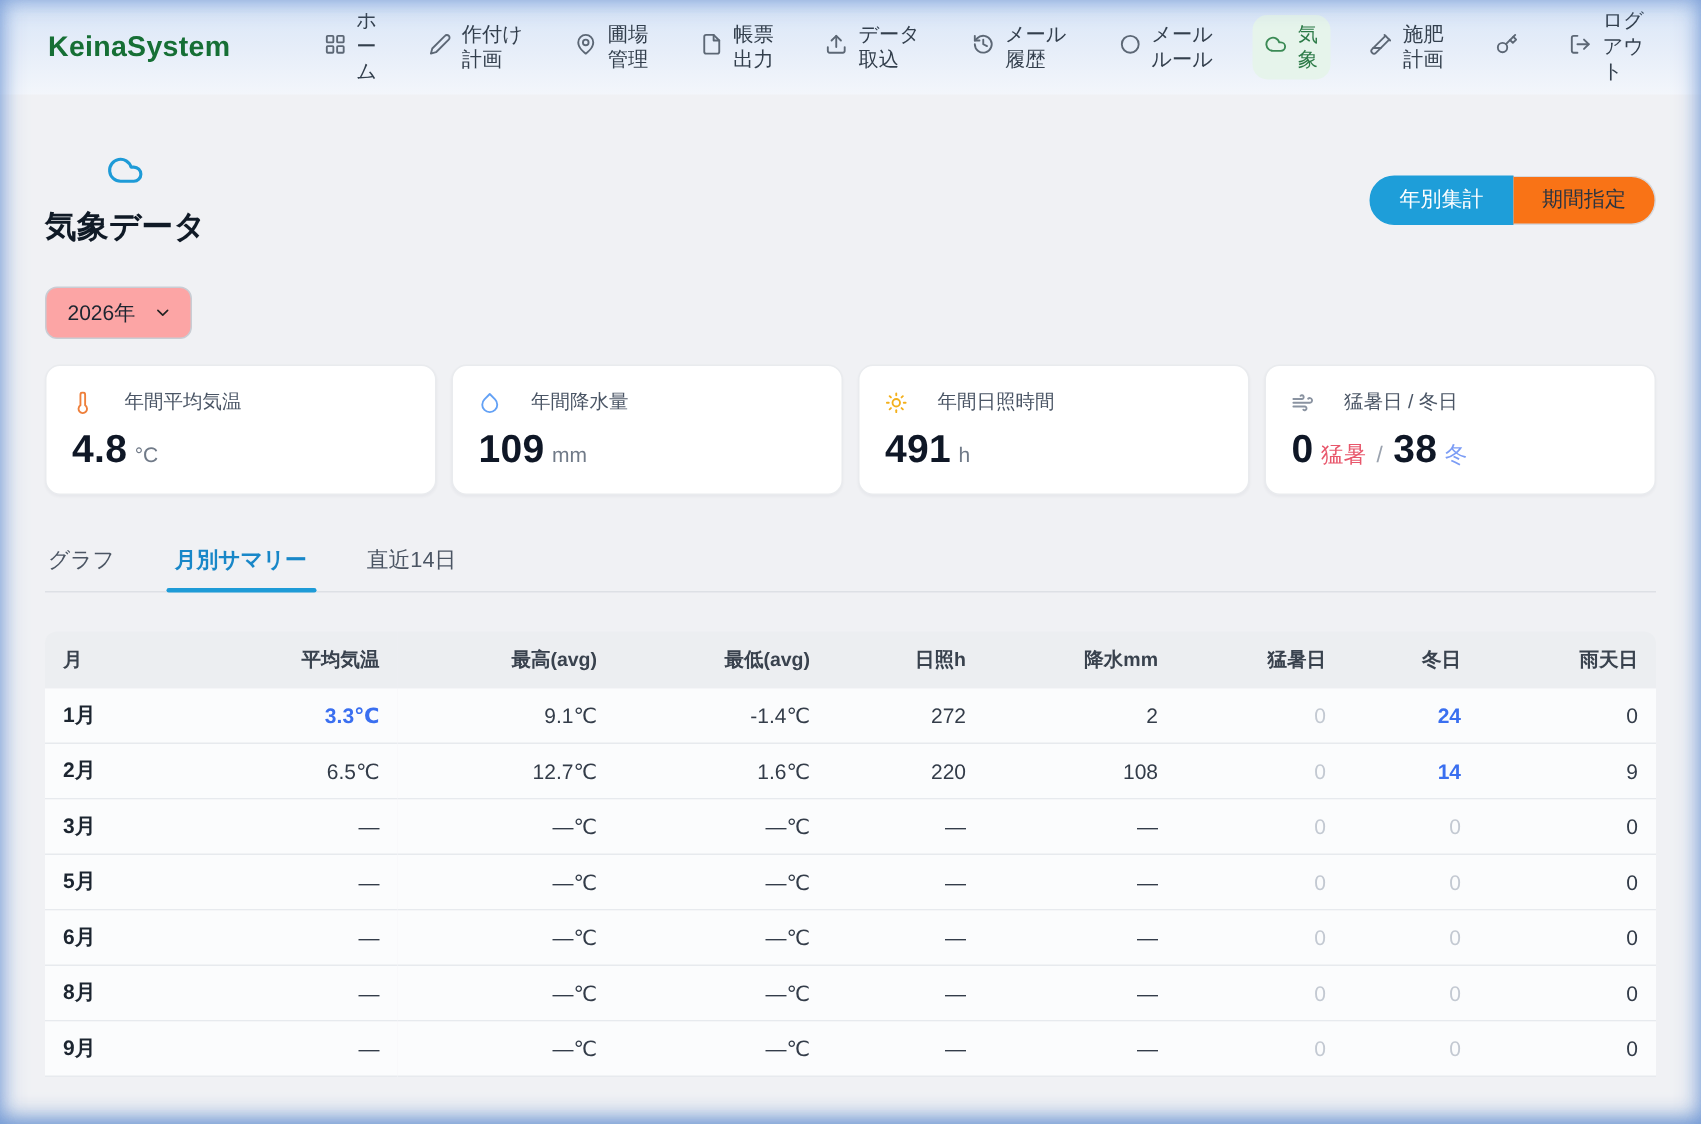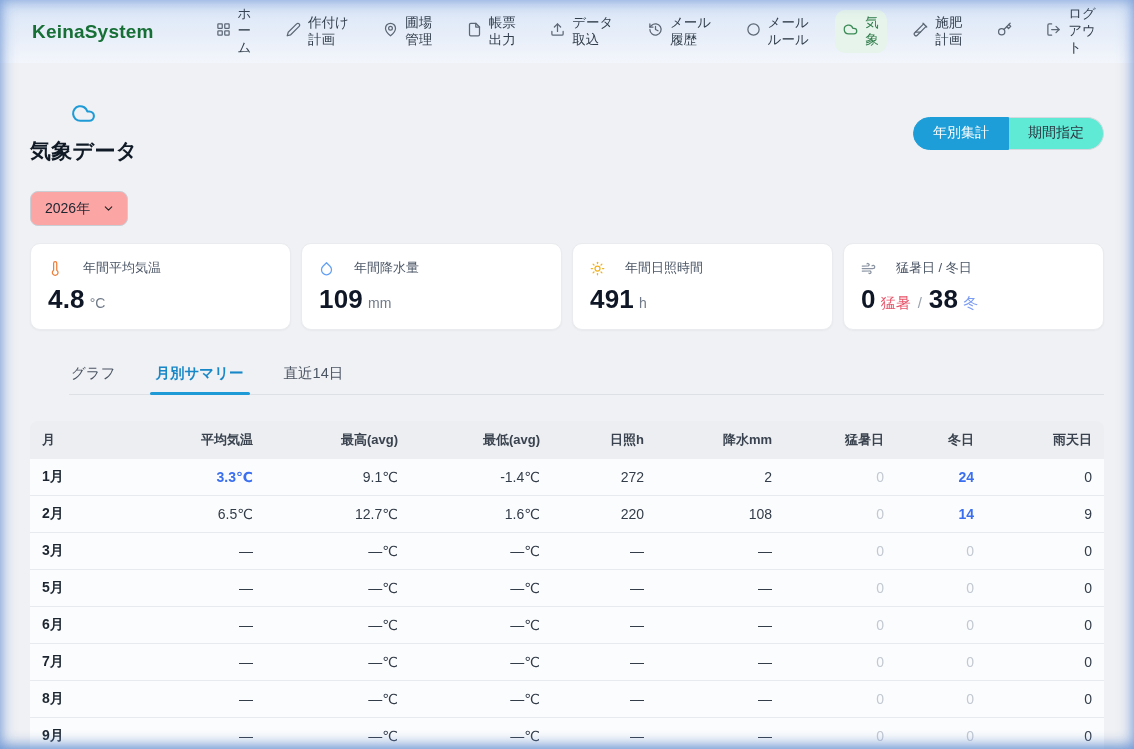--- a/index.html
+++ b/index.html
@@ -44,21 +44,21 @@
   
   .content { padding:0 30px; }
   .page-head { margin-top:38px; display:flex; align-items:center; justify-content:space-between; }
   .title-wrap { display:flex; align-items:center; gap:11px;flex-direction:column; }
   .title-wrap svg { width:25px; height:25px; color:#1e9bd7; }
   h1.page-title { font-size:21px; font-weight:700; color:#101a26; letter-spacing:.3px; }
 
   .seg-toggle { display:flex; }
   .seg-btn {
     height:33px; padding:0 19px; font-size:14px;
-    border:1px solid #d5d9df; background:#5eead4; color:#2b3440;
+    border:1px solid #d5d9df; background:#f97316; color:#2b3440;
     font-family:inherit; cursor:pointer;
   }
   .seg-btn.left  { border-radius:17px 0 0 17px; }
   .seg-btn.right { border-radius:0 17px 17px 0; border-left:none; }
   .seg-btn.active { background:#1e9ed9; border-color:#1e9ed9; color:#fff; }
 
   .year-select {
     margin-top:26px;
     display:inline-flex; align-items:center; gap:12px;
     height:35px; padding:0 12px 0 14px;
@@ -78,21 +78,21 @@
   .card-value { margin-top:7px; display:flex; align-items:baseline; gap:5px; }
   .cv-num  { font-size:26px; font-weight:700; color:#0f1726; letter-spacing:.2px; }
   .cv-unit { font-size:14px; color:#707a88; }
   .cv-hot  { font-size:15px; color:#e8566b; }
   .cv-sep  { font-size:15px; color:#9aa2ae; margin:0 2px; }
   .cv-cold { font-size:15px; color:#7b9cf5; }
   .i-thermo { color:#ee7f3b; } .i-drop { color:#63a1f5; }
   .i-sun { color:#f3b01c; } .i-wind { color:#8a93a1; }
 
   
-  .tabs { margin-top:26px; display:flex; gap:36px; border-bottom:1px solid #dde0e5;margin-left:39px; }
+  .tabs { margin-top:26px; display:flex; gap:36px; border-bottom:1px solid #dde0e5; }
   .tab {
     padding:8px 2px 11px; font-size:14.5px; color:#4b5563;
     cursor:pointer; position:relative; white-space:nowrap;
   }
   .tab.active { color:#1887c8; font-weight:700; }
   .tab.active::after {
     content:""; position:absolute; left:-4px; right:-4px; bottom:-1px;
     height:3px; background:#1e9bd7; border-radius:2px;
   }
 
@@ -395,31 +395,20 @@
           <td>—</td>
           <td>—℃</td>
           <td>—℃</td>
           <td>—</td>
           <td>—</td>
           <td class="c-muted">0</td>
           <td class="c-muted">0</td>
           <td>0</td>
         </tr>
         <tr>
-          <td class="td-month">7月</td>
-          <td>—</td>
-          <td>—℃</td>
-          <td>—℃</td>
-          <td>—</td>
-          <td>—</td>
-          <td class="c-muted">0</td>
-          <td class="c-muted">0</td>
-          <td>0</td>
-        </tr>
-        <tr>
           <td class="td-month">8月</td>
           <td>—</td>
           <td>—℃</td>
           <td>—℃</td>
           <td>—</td>
           <td>—</td>
           <td class="c-muted">0</td>
           <td class="c-muted">0</td>
           <td>0</td>
         </tr>

